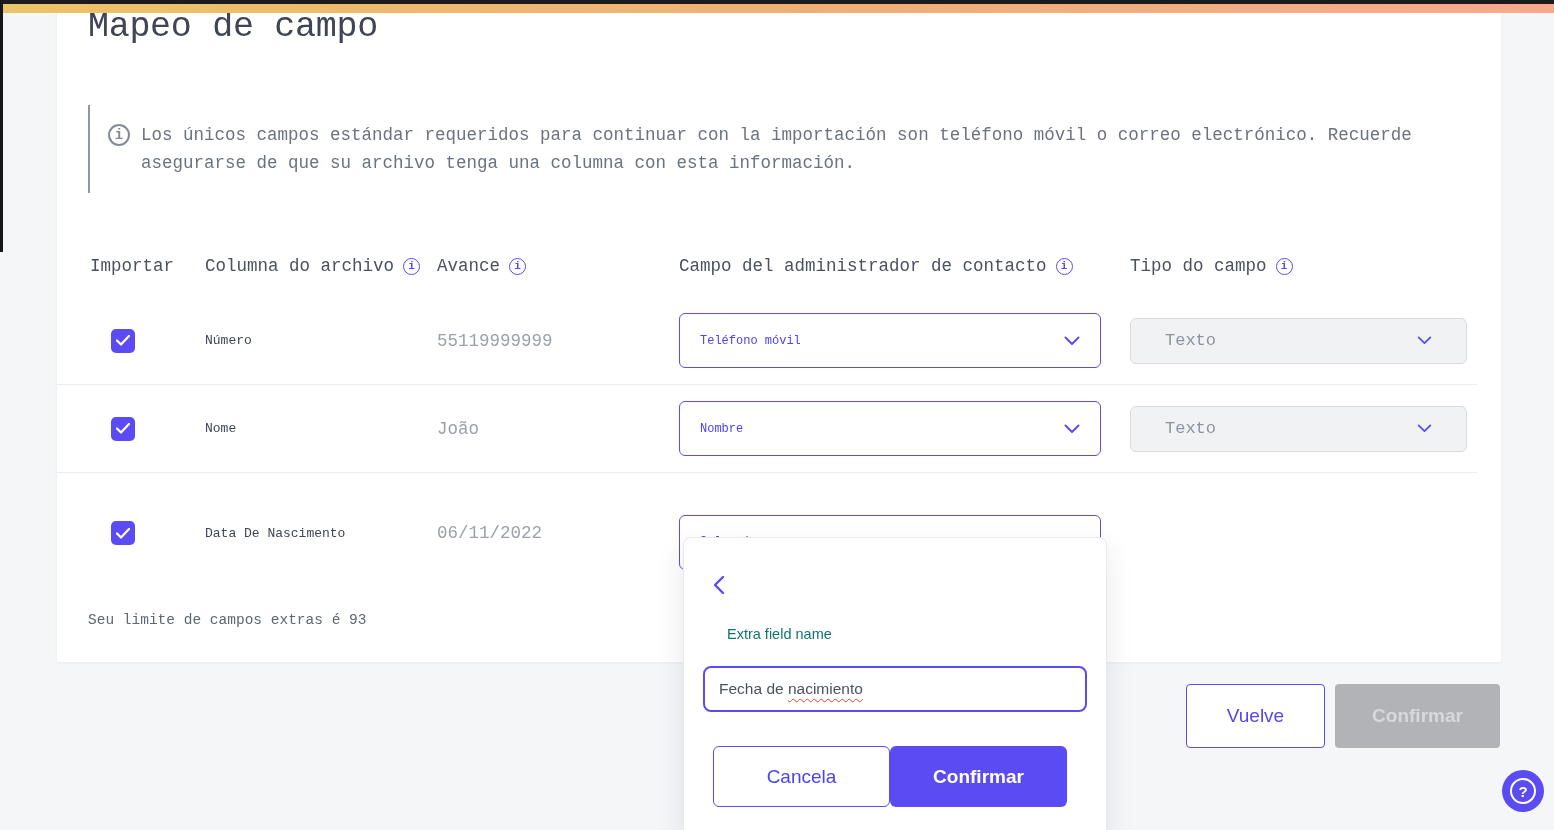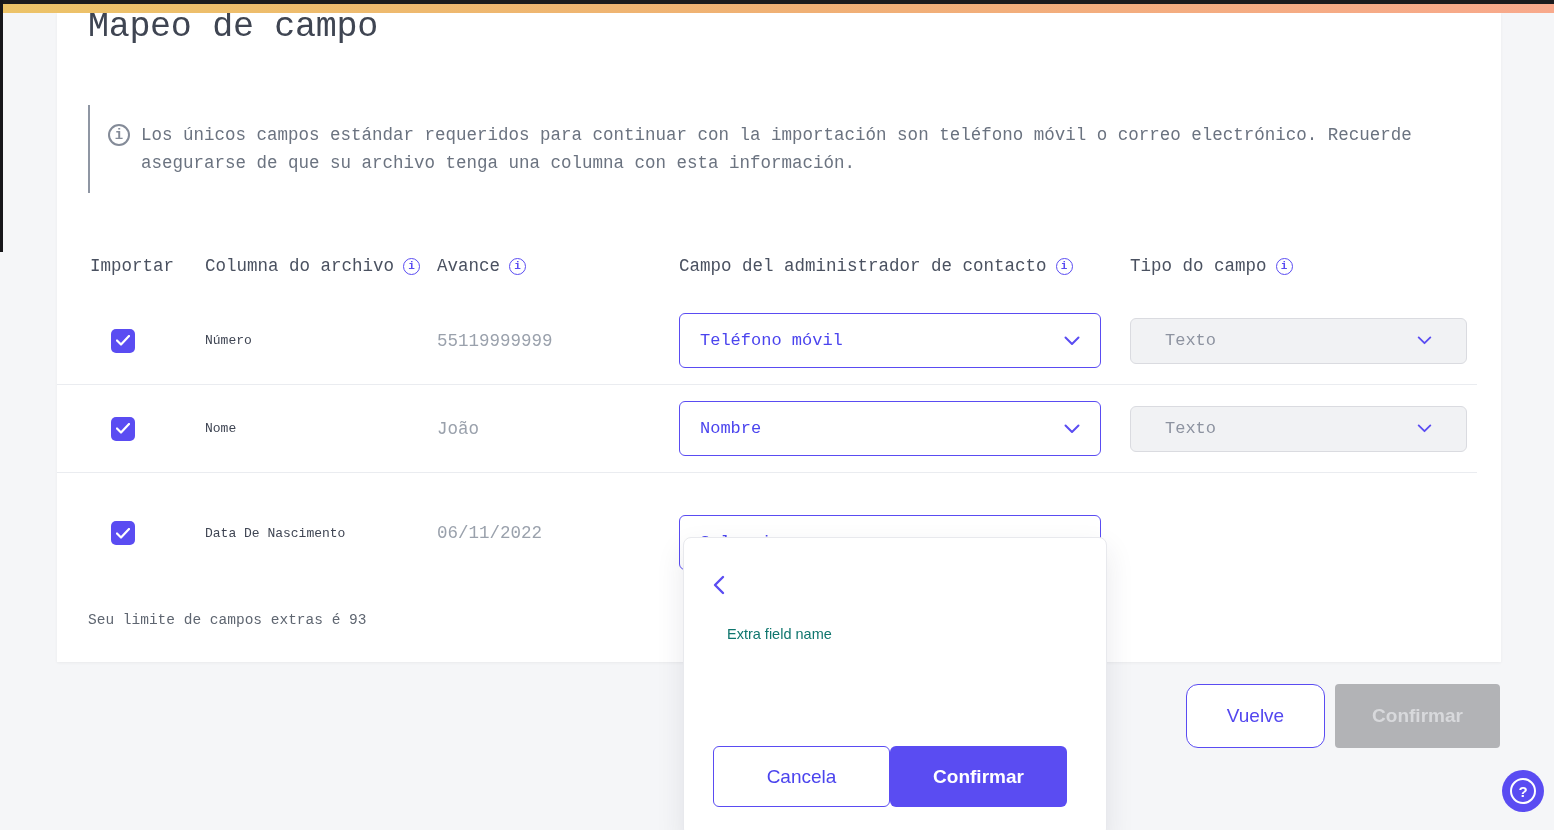--- a/index.html
+++ b/index.html
@@ -34,21 +34,21 @@
   .row-line { border-bottom:1px solid #eaecf0; }
   .r1,.r2 { height:88px; }
   .r3 { height:120px; }
   .cb-cell { padding-left:21px; }
   .checkbox { width:24px; height:24px; background:#5a4cf2; border-radius:5px; display:flex;
     align-items:center; justify-content:center; cursor:pointer; }
   .col-name { font-size:13px; color:#3f4553; }
   .col-preview { font-size:17.5px; color:#9aa1ac; }
   .field-select { width:422px; height:55px; border:1px solid #5a4cf2; border-radius:6px; background:#fff;
     display:flex; align-items:center; justify-content:space-between; padding:0 20px; cursor:pointer; }
-  .field-select .fs-label { font-size:17px; color:#4b44ee; }
+  .field-select .fs-label { font-size:12px; color:#4b44ee; }
   .type-select { width:337px; height:46px; background:#f1f2f4; border:1px solid #dadbe0; border-radius:6px;
     display:flex; align-items:center; justify-content:space-between; padding:0 34px; cursor:pointer; }
   .type-select .ts-label { font-size:17px; color:#8d93a0; }
   .r3 .field-select { align-self:start; margin-top:18px; }
   .r3 .cbwrap, .r3 .col-name, .r3 .col-preview { align-self:center; }
 
   .limit-text { position:absolute; left:31px; top:599px; font-size:14.5px; color:#5f6671; }
 
   .popover { position:absolute; left:683px; top:537px; width:424px; height:300px; background:#fff;
     border:1px solid #e8e9ed; border-radius:8px; box-shadow:0 12px 28px rgba(40,40,70,.10); z-index:20; }
@@ -59,21 +59,21 @@
     background:#fff; cursor:text; }
   .misspelled { text-decoration-line:underline; text-decoration-style:wavy; text-decoration-color:#e0442c;
     text-decoration-thickness:1px; text-underline-offset:4px; }
   .pop-btns { position:absolute; left:29px; top:208px; display:flex; gap:0; }
   .btn-cancel { width:177px; height:61px; background:#fff; border:1px solid #5a4cf2; border-radius:6px;
     color:#4b44ee; font-size:19px; display:flex; align-items:center; justify-content:center; cursor:pointer; }
   .btn-confirm-pop { width:177px; height:61px; background:#5a4cf2; border:none; border-radius:6px;
     color:#ffffff; font-size:19px; font-weight:700; display:flex; align-items:center; justify-content:center; cursor:pointer; }
 
   .btn-back-footer { position:absolute; left:1186px; top:684px; width:139px; height:64px; background:#fff;
-    border:1px solid #5a4cf2; border-radius:12px; color:#5347ef; font-size:19px; display:flex;
+    border:1px solid #5a4cf2; border-radius:4px; color:#5347ef; font-size:19px; display:flex;
     align-items:center; justify-content:center; cursor:pointer; z-index:5; }
   .btn-confirm-footer { position:absolute; left:1335px; top:684px; width:165px; height:64px; background:#b2b3b6;
     border:none; border-radius:4px; color:#d8d9dc; font-size:19px; font-weight:700; display:flex;
     align-items:center; justify-content:center; cursor:not-allowed; z-index:5; }
 
   .help-fab { position:absolute; left:1502px; top:770px; width:42px; height:42px; border-radius:50%;
     background:#5a4cf2; display:flex; align-items:center; justify-content:center; cursor:pointer; z-index:25; }
   .help-ring { width:26px; height:26px; border:2.5px solid #ffffff; border-radius:50%; display:flex;
     align-items:center; justify-content:center; color:#ffffff; font-size:15px; font-weight:700; }
 </style>
@@ -200,20 +200,24 @@
     <div class="limit-text">Seu limite de campos extras é 93</div>
   </div>
 
   <div class="popover">
     <div class="back-btn">
       <svg width="22" height="22" viewBox="0 0 22 22">
           <path d="M14 3 L6 11 L14 19" stroke="#5a4cf2" stroke-width="2.4" fill="none" stroke-linecap="round" stroke-linejoin="round"></path>
         </svg>
     </div>
     <div class="extra-label">Extra field name</div>
+    <div class="extra-input">
+      <span>Fecha de&nbsp;</span>
+        <span class="misspelled">nacimiento</span>
+    </div>
     <div class="pop-btns">
       <div class="btn-cancel">Cancela</div>
       <div class="btn-confirm-pop">Confirmar</div>
     </div>
   </div>
 
   <div class="btn-back-footer">Vuelve</div>
   <div class="btn-confirm-footer">Confirmar</div>
 
   <div class="help-fab">

